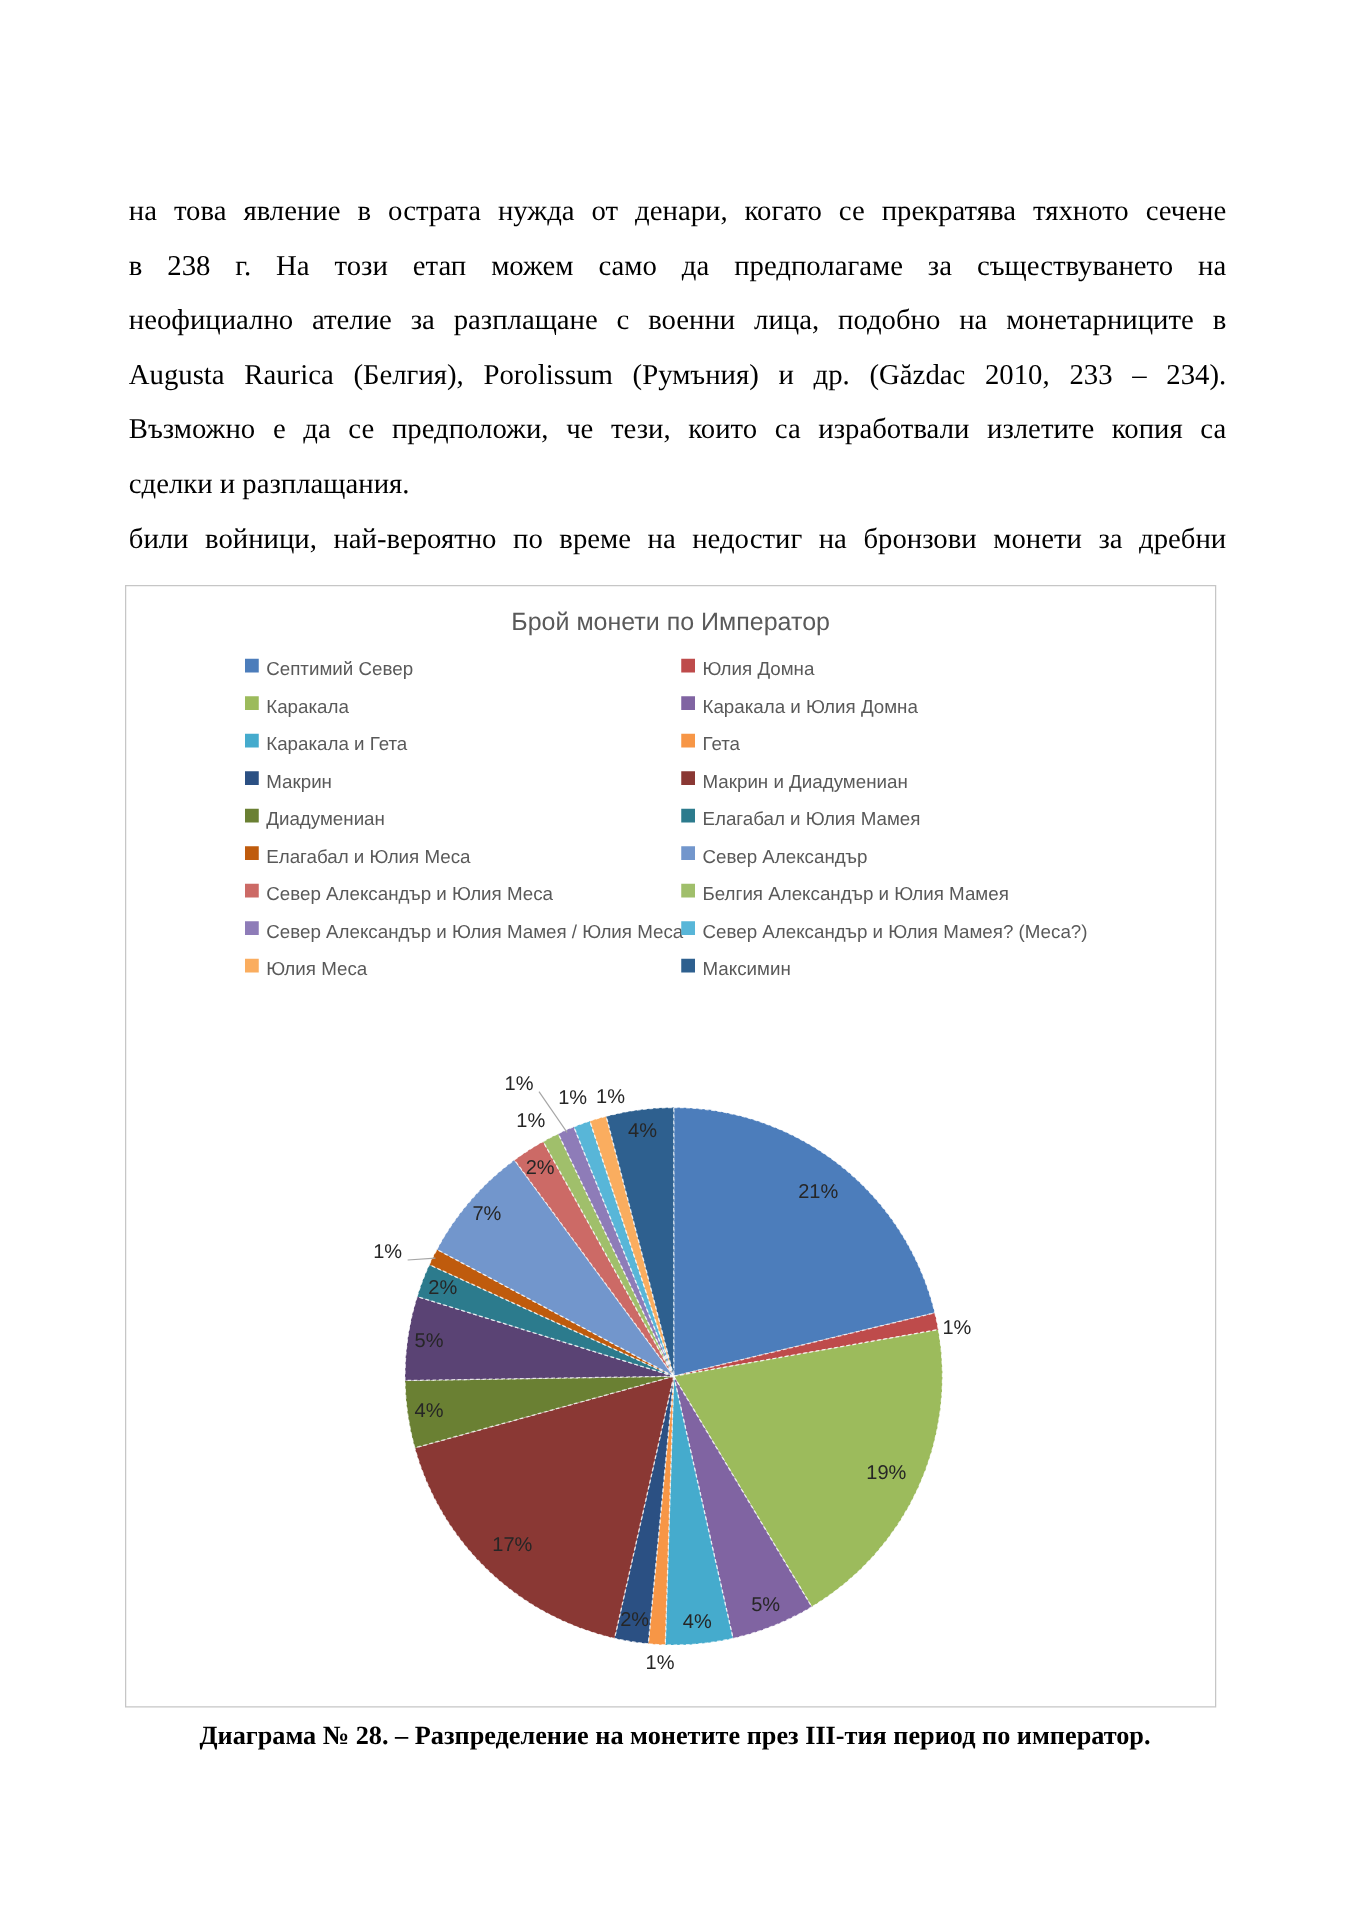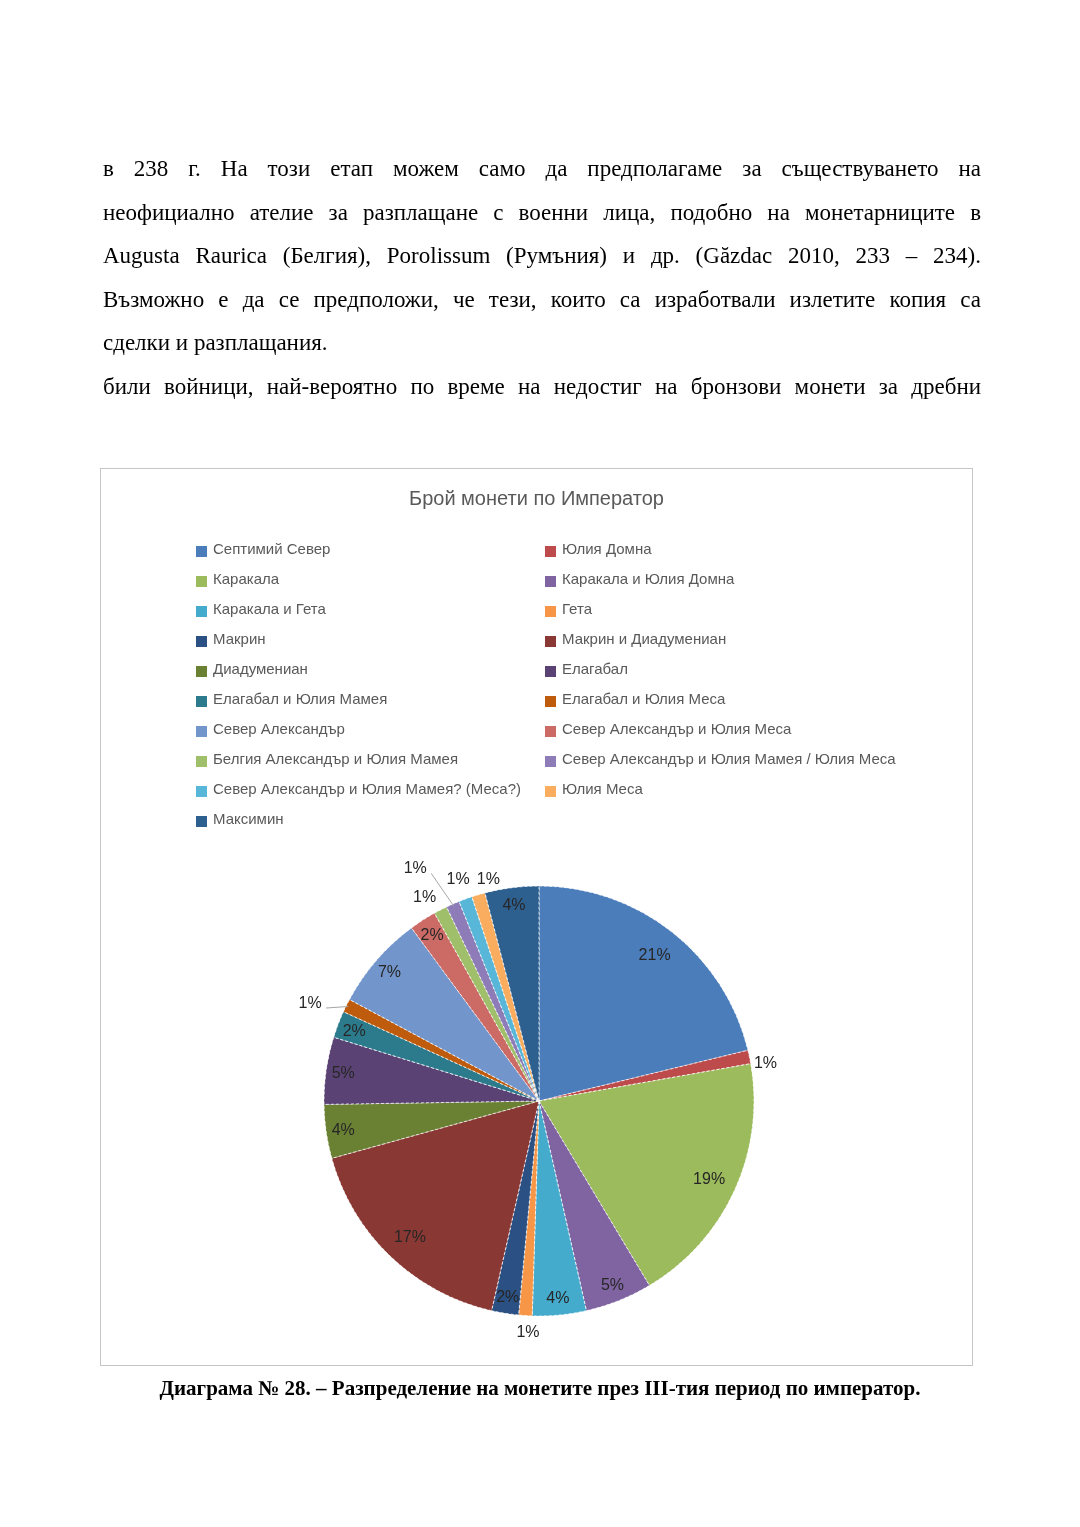--- a/index.html
+++ b/index.html
@@ -13,34 +13,35 @@
   .page-text .line.last{text-align-last:left;}
 
   
   .chart-frame{position:absolute;left:100px;top:468px;width:871px;height:896px;
                border:1px solid #c6c6c6;background:#ffffff;
                font-family:"Liberation Sans",sans-serif;}
   .chart-title{position:absolute;left:0;top:18px;width:100%;text-align:center;
                font-size:20px;color:#595959;}
   .chart-legend{position:absolute;left:95px;top:58px;width:740px;
                 display:grid;grid-template-columns:349px auto;}
-  .legend-item{height:30px;display:flex;align-items:flex-end;}
+  .legend-item{height:30px;display:flex;align-items:flex-start;}
   .legend-swatch{width:11px;height:11px;flex:0 0 11px;margin-right:6px;}
   .legend-label{font-size:15px;color:#595959;white-space:nowrap;}
 
   .pie-svg{position:absolute;left:0;top:0;width:871px;height:894px;}
   .plabel{font-family:"Liberation Sans",sans-serif;font-size:16px;fill:#262626;}
 
   .caption{position:absolute;left:0;top:1376px;width:1080px;text-align:center;
            font-size:21px;font-weight:bold;}
 </style>
 </head>
 <body>
 
 <div class="page-text">
+  <div class="line">на това явление в острата нужда от денари, когато се прекратява тяхното сечене</div>
   <div class="line">в 238 г. На този етап можем само да предполагаме за съществуването на</div>
   <div class="line">неофициално ателие за разплащане с военни лица, подобно на монетарниците в</div>
   <div class="line">Augusta Raurica (Белгия), Porolissum (Румъния) и др. (Găzdac 2010, 233 – 234).</div>
   <div class="line">Възможно е да се предположи, че тези, които са изработвали излетите копия са</div>
   <div class="line last">сделки и разплащания.</div>
   <div class="line">били войници, най-вероятно по време на недостиг на бронзови монети за дребни</div>
 </div>
 
 <div class="chart-frame">
   <div class="chart-title">Брой монети по Император</div>
@@ -73,24 +74,20 @@
         <span class="legend-swatch" style="background: rgb(43, 80, 131);"></span>
         <span class="legend-label">Макрин</span>
       </div>
       <div class="legend-item">
         <span class="legend-swatch" style="background: rgb(138, 56, 52);"></span>
         <span class="legend-label">Макрин и Диадумениан</span>
       </div>
       <div class="legend-item">
         <span class="legend-swatch" style="background: rgb(106, 128, 51);"></span>
         <span class="legend-label">Диадумениан</span>
-      </div>
-      <div class="legend-item">
-        <span class="legend-swatch" style="background: rgb(90, 67, 116);"></span>
-        <span class="legend-label">Елагабал</span>
       </div>
       <div class="legend-item">
         <span class="legend-swatch" style="background: rgb(44, 123, 141);"></span>
         <span class="legend-label">Елагабал и Юлия Мамея</span>
       </div>
       <div class="legend-item">
         <span class="legend-swatch" style="background: rgb(191, 91, 13);"></span>
         <span class="legend-label">Елагабал и Юлия Меса</span>
       </div>
       <div class="legend-item">

